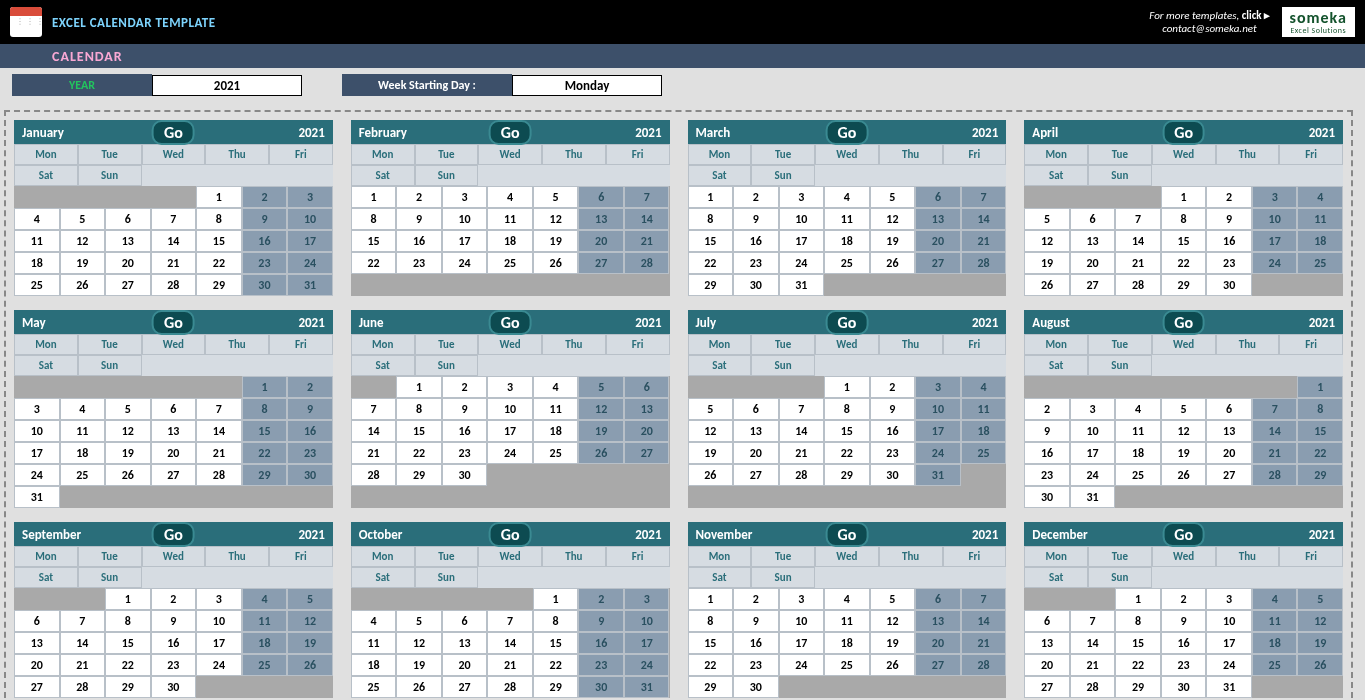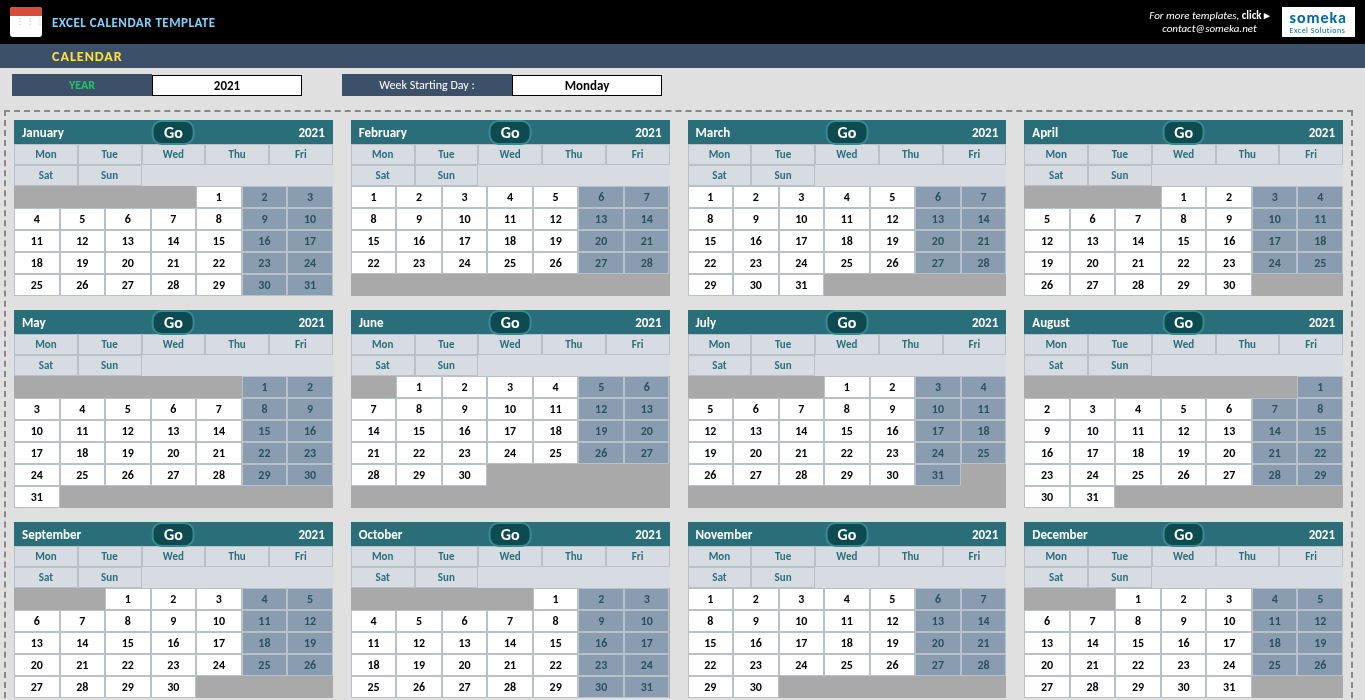--- a/index.html
+++ b/index.html
@@ -5,32 +5,32 @@
   * { box-sizing: border-box; margin: 0; padding: 0; }
   body { font-family: Calibri, Arial, sans-serif; background: #e8e8e8; width: 1365px; }
   
   .top-bar { background: #000; height: 44px; display: flex; align-items: center; padding: 0 10px; }
   .cal-icon { width: 32px; height: 30px; background: #fff; border-radius: 3px; margin-right: 10px; position: relative; }
   .cal-icon::before { content: ""; position: absolute; top: 0; left: 0; right: 0; height: 9px; background: #d94c3a; border-radius: 3px 3px 0 0; }
   .cal-icon::after { content: "⋮⋮⋮"; position: absolute; top: 11px; left: 6px; font-size: 8px; letter-spacing: 2px; color: #aaa; line-height: 6px; }
   .top-title { color: #7dd3fc; font-size: 13px; font-weight: bold; letter-spacing: 0.5px; }
   .top-right { margin-left: auto; text-align: center; color: #fff; font-size: 11px; font-style: italic; }
   .top-right .line1 b { font-style: normal; }
-  .logo { background: #fff; color: #0369a1; padding: 3px 8px; margin-left: 12px; line-height: 1; }
+  .logo { background: #fff; color: #14532d; padding: 3px 8px; margin-left: 12px; text-align: center; line-height: 1; }
   .logo .l1 { font-size: 16px; font-weight: bold; letter-spacing: 1px; }
   .logo .l2 { font-size: 8px; letter-spacing: 0.5px; }
   
   .sub-bar { background: #3d506a; height: 24px; display: flex; align-items: center; padding-left: 52px; }
-  .sub-bar span { color: #fde047; font-size: 14px; font-weight: bold; letter-spacing: 1px; }
+  .sub-bar span { color: #f9a8d4; font-size: 14px; font-weight: bold; letter-spacing: 1px; }
   
   .controls { background: #e0e0e0; height: 34px; display: flex; align-items: center; padding: 0 12px; gap: 0; }
   .ctrl-label { background: #3d506a; color: #22c55e; font-weight: bold; font-size: 12px; padding: 3px 0; width: 140px; text-align: center; border: 1px solid #3d506a; }
   .ctrl-value { background: #fff; font-weight: bold; font-size: 13px; padding: 2px 0; width: 150px; text-align: center; border: 1px solid #000; }
   .ctrl-gap { width: 40px; }
-  .ctrl-label2 { background: #3d506a; color: #fff; font-weight: normal; font-size: 12px; padding: 3px 0; width: 170px; text-align: center; border: 1px solid #3d506a; }
+  .ctrl-label2 { background: #3d506a; color: #fff; font-weight: bold; font-size: 12px; padding: 3px 0; width: 170px; text-align: center; border: 1px solid #3d506a; }
   
   .cal-area { background: #e0e0e0; padding: 8px 12px 12px 4px; }
   .cal-border { border: 2px dashed #888; padding: 8px; background: #e0e0e0; }
   .cal-grid { display: grid; grid-template-columns: repeat(4, 1fr); gap: 14px 18px; }
   
   .month { background: #a9a9a9; }
   .m-head { background: #2a6e7a; color: #fff; display: flex; align-items: center; height: 24px; position: relative; }
   .m-name { font-weight: bold; font-size: 13px; padding-left: 8px; }
   .m-year { margin-left: auto; font-weight: bold; font-size: 13px; padding-right: 8px; }
   .go-btn { position: absolute; left: 50%; transform: translateX(-50%); background: #0d4b51; color: #fff; font-size: 16px; font-weight: bold; padding: 1px 10px; border-radius: 10px; border: 2px solid #3a8a92; cursor: pointer; }

